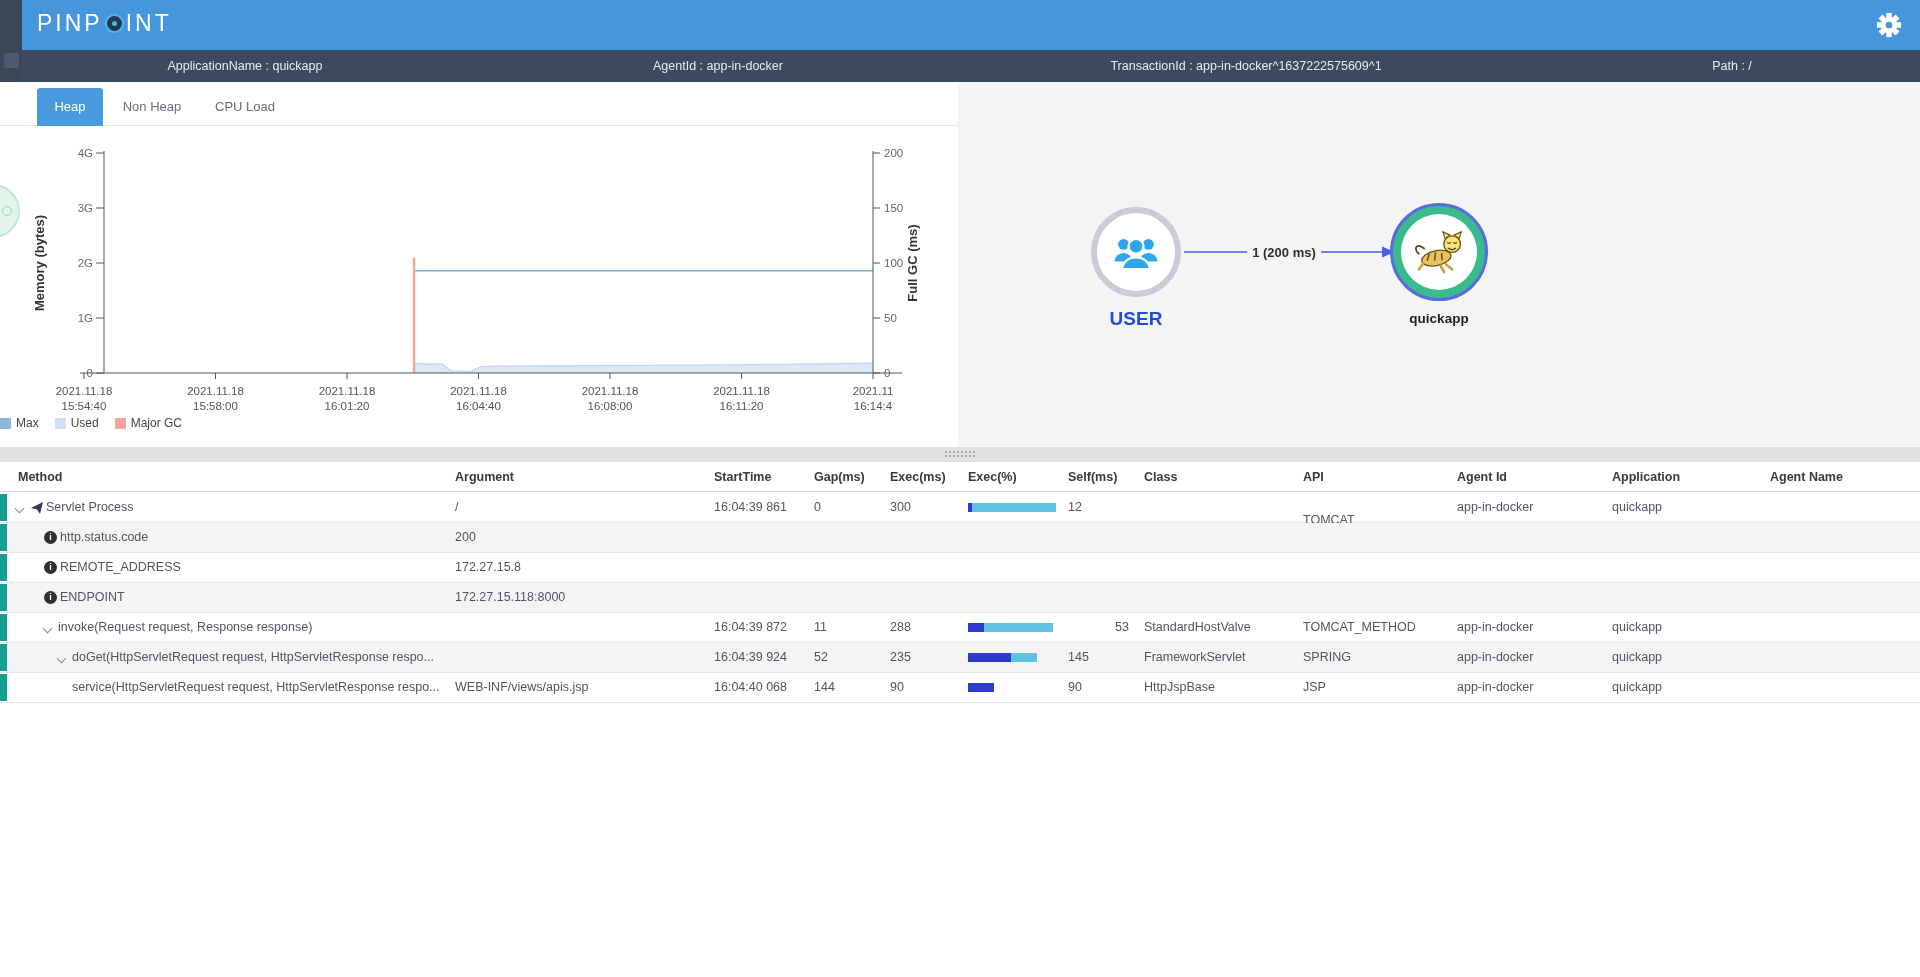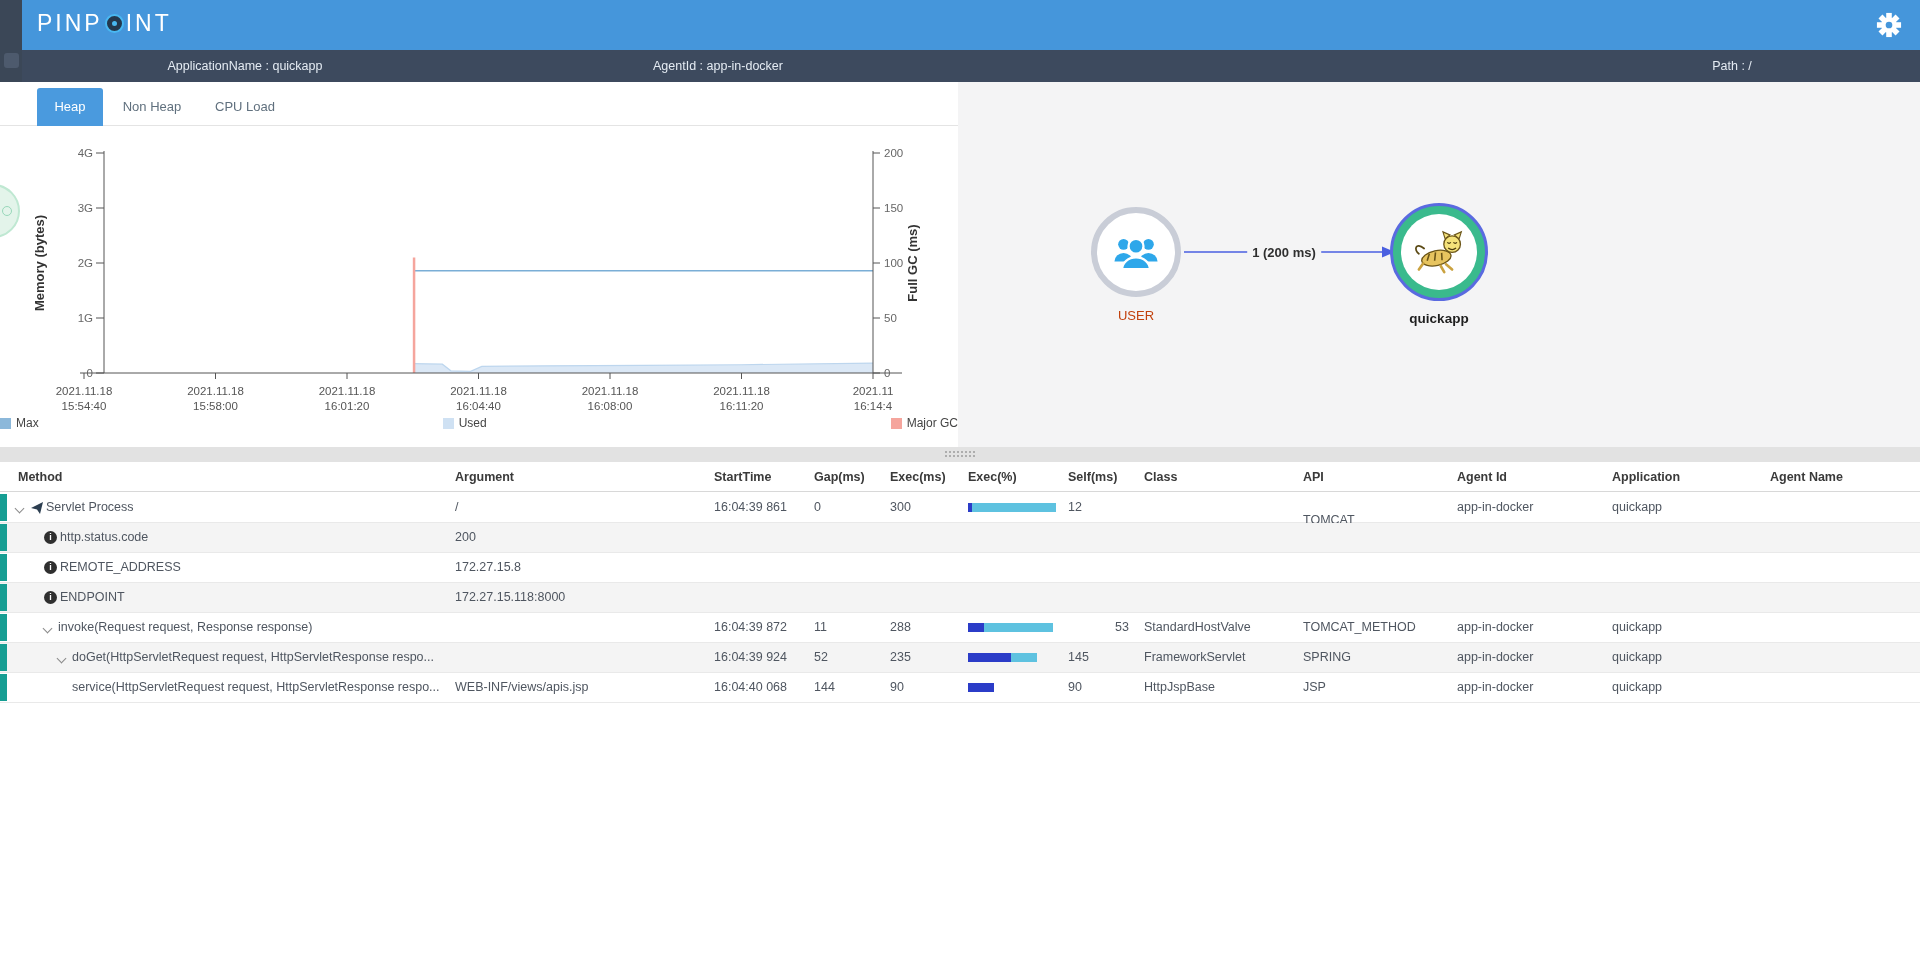--- a/index.html
+++ b/index.html
@@ -18,38 +18,38 @@
 
   
   .infobar { position:absolute; left:0; top:50px; width:1920px; height:32px; background:#3d4a5e; }
   .infobar span { position:absolute; top:0; line-height:32px; transform:translateX(-50%); color:#e4ebf3; font-size:12.5px; white-space:nowrap; }
 
   
   .left-panel { position:absolute; left:0; top:82px; width:958px; height:365px; background:#fff; }
   .tabstrip { position:absolute; left:0; top:0; width:100%; height:44px; border-bottom:1px solid #e4e4e4; }
   .tab { position:absolute; top:6px; height:38px; line-height:38px; text-align:center; font-size:13px; color:#60707e; cursor:pointer; border-radius:3px 3px 0 0;margin-left:15px; }
   .tab.active { background:#4a9ade; color:#fff; }
-  .legend { position:absolute; left:0; top:334px; width:958px; display:flex; justify-content:space-between; gap:16px; font-size:12px; color:#444; }
+  .legend { position:absolute; left:0; top:334px; width:958px; display:flex; justify-content:flex-start; gap:16px; font-size:12px; color:#444; }
   .legend-item { display:flex; align-items:center; gap:5px; cursor:pointer; }
   .legend-swatch { width:11px; height:11px; display:inline-block; }
   .fab { position:absolute; left:-34px; top:102px; width:54px; height:54px; border-radius:50%; background:#e3f4ea; border:2px solid #bfe8d2; cursor:pointer; z-index:4;}
   .fab-ring { position:absolute; right:6px; top:20px; width:10px; height:10px; border-radius:50%; border:1.5px solid #98d8ba; }
 
   svg text { font-family:"Liberation Sans", sans-serif; }
   .tick-label { font-size:11.5px; fill:#666; }
   .x-label { font-size:11.5px; fill:#555; }
   .axis-title { font-size:13px; font-weight:bold; fill:#333; }
 
   
   .map-panel { position:absolute; left:958px; top:82px; width:962px; height:365px; background:#f4f4f5; }
   .node { position:absolute; border-radius:50%; background:#fff; cursor:pointer; display:flex; align-items:center; justify-content:center; }
   .node-user { left:133px; top:125px; width:90px; height:90px; border:6px solid #c9cdd7; }
   .node-app-outer { left:432px; top:121px; width:98px; height:98px; border:3px solid #5a6ae0; background:#3aba8d; }
   .node-app-inner { width:76px; height:76px; border-radius:50%; background:#fff; display:flex; align-items:center; justify-content:center; }
-  .node-label { position:absolute; transform:translateX(-50%); font-size:13px; color:#c2410c; white-space:nowrap; }
+  .node-label { position:absolute; transform:translateX(-50%); font-size:19px; color:#1d4ed8; white-space:nowrap;font-weight:bold; }
   .node-label.app { font-weight:bold; font-size:13.5px; color:#1f1f1f; }
   .edge-label { position:absolute; transform:translate(-50%,-50%); background:#f4f4f5; padding:0 5px; font-size:13px; font-weight:600; color:#2f2f2f; cursor:pointer; }
 
   
   .divider { position:absolute; left:0; top:447px; width:1920px; height:15px; background:#e2e2e2; cursor:row-resize; }
   .grip { position:absolute; left:50%; top:4px; transform:translateX(-50%); display:grid; grid-template-columns:repeat(8,2px); grid-template-rows:repeat(2,2px); gap:2px; }
   .grip i { background:#adadad; }
 
   
   .table-header { position:absolute; left:0; top:462px; width:1920px; height:30px; background:#fff; border-bottom:1px solid #d8d8d8; }
@@ -93,20 +93,21 @@
       </svg>
     </div>
   </div>
   <div class="header-notch">
     <div class="notch-btn"></div>
   </div>
 
   <div class="infobar">
     <span style="left:245px">ApplicationName : quickapp</span>
     <span style="left:718px">AgentId : app-in-docker</span>
+    <span style="left:1246px">TransactionId : app-in-docker^1637222575609^1</span>
     <span style="left:1732px">Path : /</span>
   </div>
 
   <div class="left-panel">
     <div class="tabstrip" id="tabs">
         <div class="tab active" style="left: 22px; width: 66px;">Heap</div>
         <div class="tab" style="left: 96px; width: 82px;">Non Heap</div>
         <div class="tab" style="left: 188px; width: 84px;">CPU Load</div>
       </div>
     <svg id="chart" width="958" height="321" viewBox="0 44 958 321" style="position:absolute;left:0;top:44px;">

